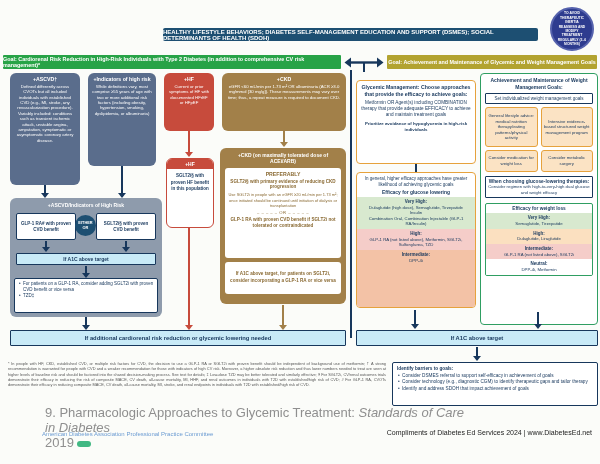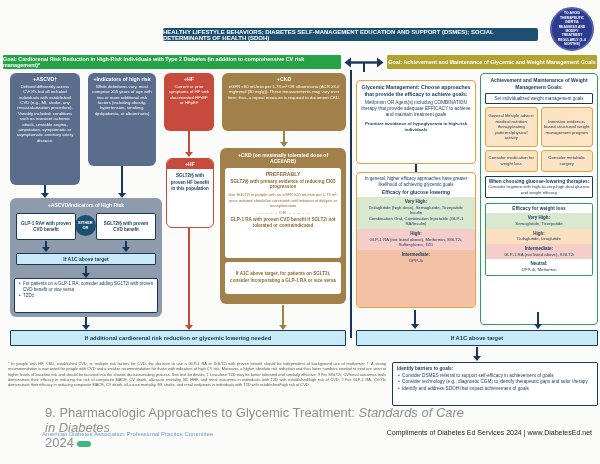--- a/index.html
+++ b/index.html
@@ -243,18 +243,18 @@
   <div class="abs barriers">
     <div class="bt2">Identify barriers to goals:</div>
     <div class="bl">Consider DSMES referral to support self-efficacy in achievement of goals</div>
     <div class="bl">Consider technology (e.g., diagnostic CGM) to identify therapeutic gaps and tailor therapy</div>
     <div class="bl">Identify and address SDOH that impact achievement of goals</div>
   </div>
 
   <div class="abs footnote">* In people with HF, CKD, established CVD, or multiple risk factors for CVD, the decision to use a GLP-1 RA or SGLT2i with proven benefit should be independent of background use of metformin; † A strong recommendation is warranted for people with CVD and a weaker recommendation for those with indicators of high CV risk. Moreover, a higher absolute risk reduction and thus lower numbers needed to treat are seen at higher levels of baseline risk and should be factored into the shared decision-making process. See text for details; ‡ Low-dose TZD may be better tolerated and similarly effective; § For SGLT2i, CV/renal outcomes trials demonstrate their efficacy in reducing the risk of composite MACE, CV death, all-cause mortality, MI, HHF, and renal outcomes in individuals with T2D with established/high risk of CVD; # For GLP-1 RA, CVOTs demonstrate their efficacy in reducing composite MACE, CV death, all-cause mortality, MI, stroke, and renal endpoints in individuals with T2D with established/high risk of CVD.</div>
   <div class="abs refline">
     <span>9. Pharmacologic Approaches to Glycemic Treatment: </span><span class="it">Standards of Care in Diabetes</span><br>
-    <span>2024</span><span class="accessbadge"></span>
+    <span>2019</span><span class="accessbadge"></span>
   </div>
   <div class="abs credit">American Diabetes Association Professional Practice Committee</div>
   <div class="abs compliments">Compliments of Diabetes Ed Services 2024  |  www.DiabetesEd.net</div>
 
 </div>
 
 </body></html>

